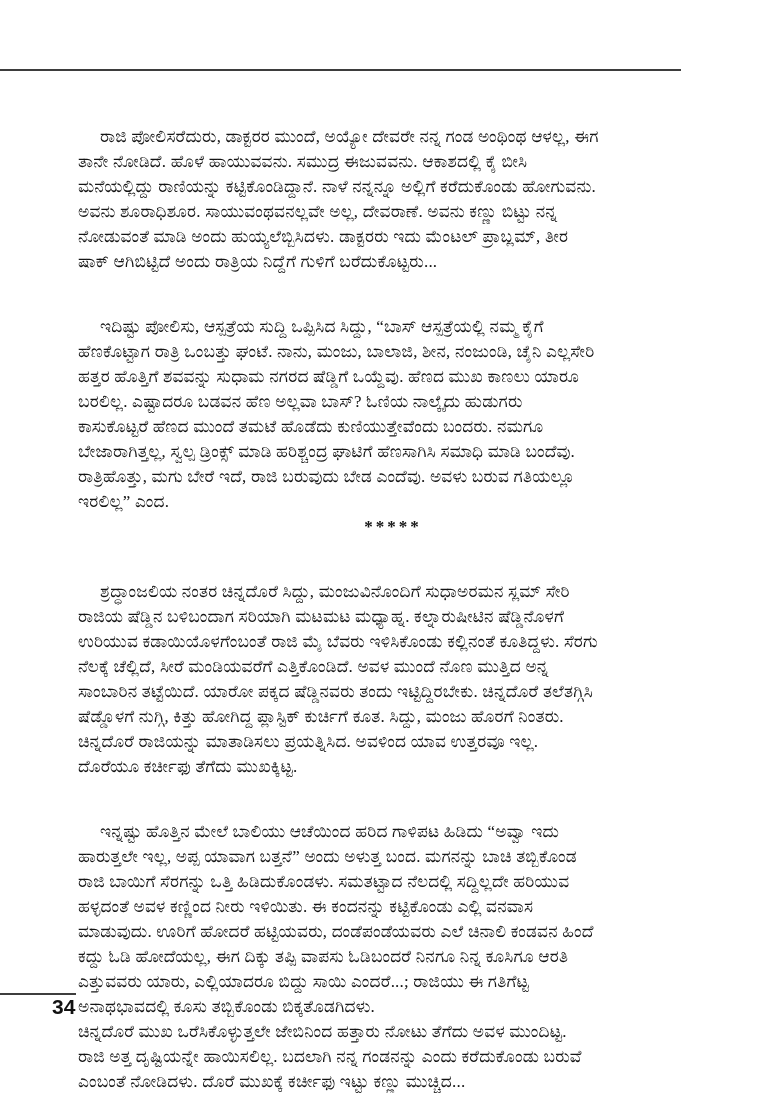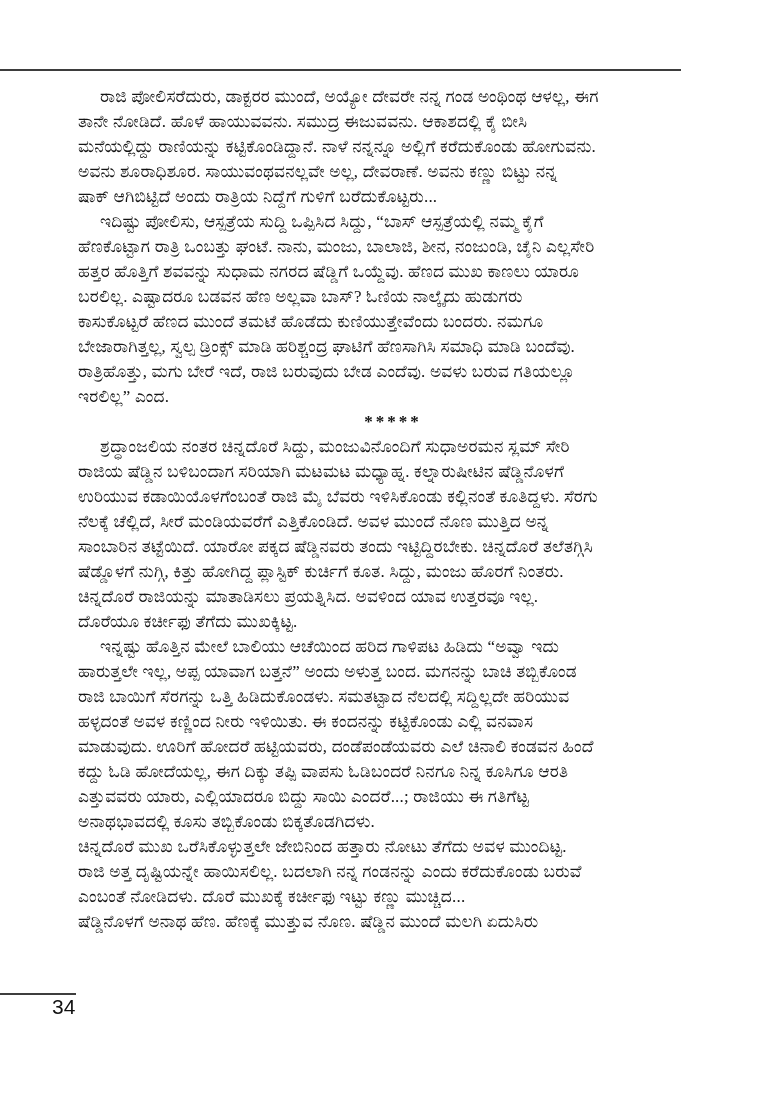--- a/index.html
+++ b/index.html
@@ -14,46 +14,47 @@
     position:absolute;left:0;top:69px;
     width:681px;height:2px;background:#3d3d3d;
   }
   .text-block{
     position:absolute;left:78px;top:84px;width:630px;
     font-size:17px;line-height:25px;color:#141414;
     letter-spacing:0.2px;
   }
   .para{margin:0;padding:0;}
   .line{height:25px;white-space:nowrap;overflow:visible;}
-  .line.indent{padding-left:22px;}
+  .line.indent{padding-left:22px;margin-top:40px;}
   .separator-line{
     height:25px;text-align:center;font-weight:bold;
     letter-spacing:3px;color:#141414;
   }
   .footer-rule{
     position:absolute;left:0;top:993px;
     width:76px;height:2px;background:#3d3d3d;
   }
   .page-number{
     position:absolute;left:52px;top:995px;
     font-family:"Liberation Sans","DejaVu Sans",sans-serif;
-    font-weight:normal;font-size:21px;color:#111111;
+    font-weight:bold;font-size:21px;color:#111111;
   }
 </style>
 </head>
 <body>
 
 <div class="page">
   <div class="top-rule"></div>
   <div class="text-block" id="body-text">
       <div class="para">
         <div class="line indent">ರಾಜಿ ಪೋಲಿಸರೆದುರು, ಡಾಕ್ಟರರ ಮುಂದೆ, ಅಯ್ಯೋ ದೇವರೇ ನನ್ನ ಗಂಡ ಅಂಥಿಂಥ ಆಳಲ್ಲ, ಈಗ</div>
         <div class="line">ತಾನೇ ನೋಡಿದೆ. ಹೊಳೆ ಹಾಯುವವನು. ಸಮುದ್ರ ಈಜುವವನು. ಆಕಾಶದಲ್ಲಿ ಕೈ ಬೀಸಿ</div>
         <div class="line">ಮನೆಯಲ್ಲಿದ್ದು ರಾಣಿಯನ್ನು ಕಟ್ಟಿಕೊಂಡಿದ್ದಾನೆ. ನಾಳೆ ನನ್ನನ್ನೂ ಅಲ್ಲಿಗೆ ಕರೆದುಕೊಂಡು ಹೋಗುವನು.</div>
         <div class="line">ಅವನು ಶೂರಾಧಿಶೂರ. ಸಾಯುವಂಥವನಲ್ಲವೇ ಅಲ್ಲ, ದೇವರಾಣೆ. ಅವನು ಕಣ್ಣು ಬಿಟ್ಟು ನನ್ನ</div>
+        <div class="line">ನೋಡುವಂತೆ ಮಾಡಿ ಅಂದು ಹುಯ್ಯಲೆಬ್ಬಿಸಿದಳು. ಡಾಕ್ಟರರು ಇದು ಮೆಂಟಲ್ ಪ್ರಾಬ್ಲಮ್, ತೀರ</div>
         <div class="line">ಷಾಕ್ ಆಗಿಬಿಟ್ಟಿದೆ ಅಂದು ರಾತ್ರಿಯ ನಿದ್ದೆಗೆ ಗುಳಿಗೆ ಬರೆದುಕೊಟ್ಟರು...</div>
       </div>
       <div class="para">
         <div class="line indent">ಇದಿಷ್ಟು ಪೋಲಿಸು, ಆಸ್ಪತ್ರೆಯ ಸುದ್ದಿ ಒಪ್ಪಿಸಿದ ಸಿದ್ದು, “ಬಾಸ್ ಆಸ್ಪತ್ರೆಯಲ್ಲಿ ನಮ್ಮ ಕೈಗೆ</div>
         <div class="line">ಹೆಣಕೊಟ್ಟಾಗ ರಾತ್ರಿ ಒಂಬತ್ತು ಘಂಟೆ. ನಾನು, ಮಂಜು, ಬಾಲಾಜಿ, ಶೀನ, ನಂಜುಂಡಿ, ಚೈನಿ ಎಲ್ಲಸೇರಿ</div>
         <div class="line">ಹತ್ತರ ಹೊತ್ತಿಗೆ ಶವವನ್ನು ಸುಧಾಮ ನಗರದ ಷೆಡ್ಡಿಗೆ ಒಯ್ದೆವು. ಹೆಣದ ಮುಖ ಕಾಣಲು ಯಾರೂ</div>
         <div class="line">ಬರಲಿಲ್ಲ. ಎಷ್ಟಾದರೂ ಬಡವನ ಹೆಣ ಅಲ್ಲವಾ ಬಾಸ್? ಓಣಿಯ ನಾಲ್ಕೈದು ಹುಡುಗರು</div>
         <div class="line">ಕಾಸುಕೊಟ್ಟರೆ ಹೆಣದ ಮುಂದೆ ತಮಟೆ ಹೊಡೆದು ಕುಣಿಯುತ್ತೇವೆಂದು ಬಂದರು. ನಮಗೂ</div>
         <div class="line">ಬೇಜಾರಾಗಿತ್ತಲ್ಲ, ಸ್ವಲ್ಪ ಡ್ರಿಂಕ್ಸ್ ಮಾಡಿ ಹರಿಶ್ಚಂದ್ರ ಘಾಟಿಗೆ ಹೆಣಸಾಗಿಸಿ ಸಮಾಧಿ ಮಾಡಿ ಬಂದೆವು.</div>
         <div class="line">ರಾತ್ರಿಹೊತ್ತು, ಮಗು ಬೇರೆ ಇದೆ, ರಾಜಿ ಬರುವುದು ಬೇಡ ಎಂದೆವು. ಅವಳು ಬರುವ ಗತಿಯಲ್ಲೂ</div>

